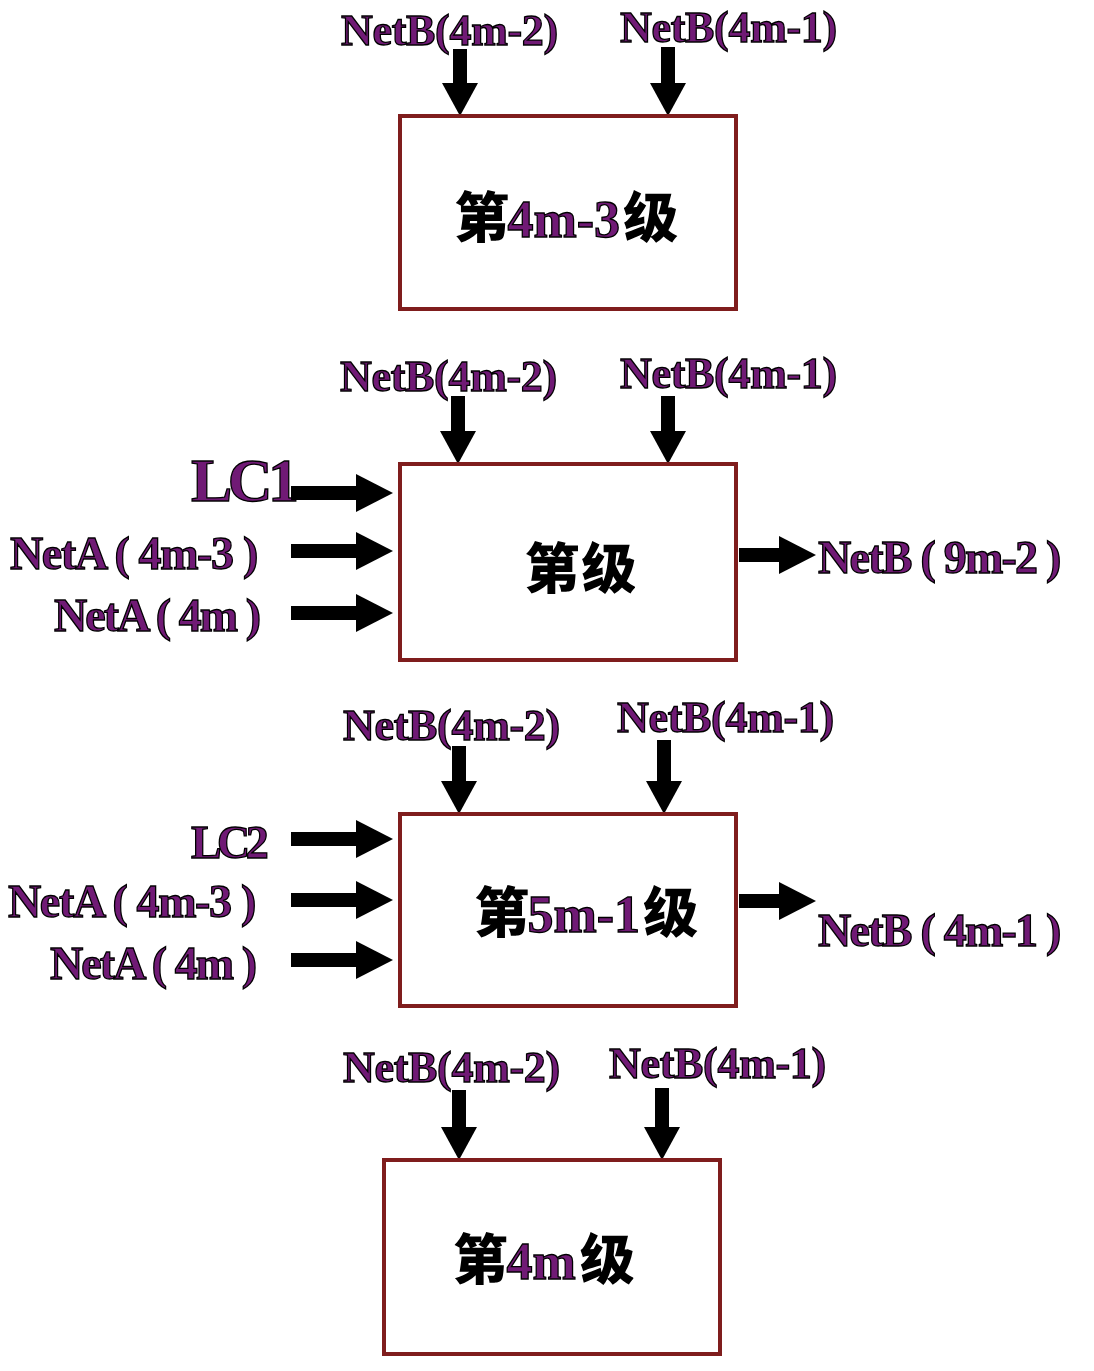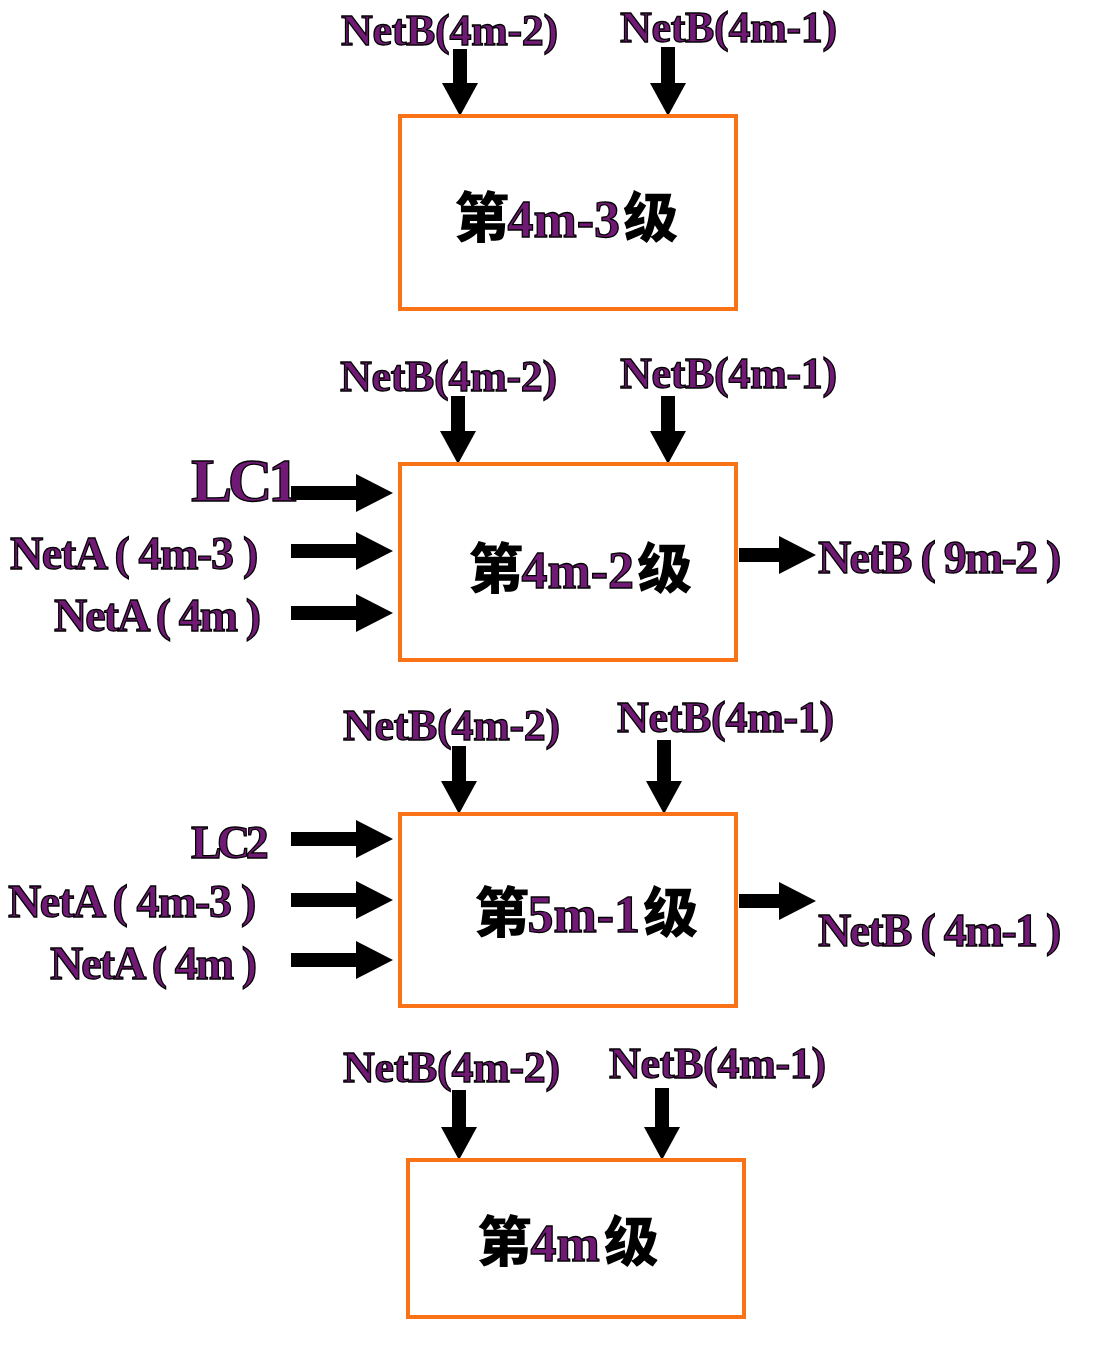--- a/index.html
+++ b/index.html
@@ -6,21 +6,21 @@
   #canvas {
     position:relative; width:1094px; height:1371px; background:#ffffff;
     font-family:Liberation Serif, serif; color:#701a75; overflow:hidden;text-align:center;
   }
   .lbl {
     position:absolute; font-weight:bold; line-height:1; white-space:nowrap;
     -webkit-text-stroke:1.3px #000000;
   }
   .arr { position:absolute; fill:#000000; }
   .box {
-    position:absolute; box-sizing:border-box; border:4px solid #f97316; background:#ffffff;padding-left:8px;
+    position:absolute; box-sizing:border-box; border:4px solid #7f1d1d; background:#ffffff;padding-left:8px;
   }
   .boxlabel {
     position:absolute; transform:translate(-50%,-50%); white-space:nowrap;
     font-size:52px; font-weight:bold; line-height:54px; height:54px;
   }
   .boxlabel .mid { -webkit-text-stroke:1.3px #000000; letter-spacing:0px; }
   .cjk { display:inline-block; fill:#000000; vertical-align:-6px; }
   .g-di { width:52.2px; height:53px; }
   .g-ji { width:53.7px; height:53px; margin-left:4px; }
   .stage { position:static; }
@@ -64,21 +64,21 @@
         <polygon points="0,35 36,35 18,68"></polygon>
       </svg>
 <span class="lbl" style="left:620px;top:352.25px;font-size:44px;letter-spacing:-0.3px;">NetB(4m-1)</span>
 <svg class="arr" style="left:650px;top:396px" width="36" height="68" viewBox="0 0 36 68">
         <rect x="11" y="0" width="14" height="37"></rect>
         <polygon points="0,35 36,35 18,68"></polygon>
       </svg>
 <div class="box" style="left:398px;top:462px;width:340px;height:200px">
 <div class="boxlabel" style="left:calc(50% + 12.5px);top:calc(50% + 5.5px)"><svg class="cjk g-di" viewBox="0 0 945 960">
             <use href="#g-di"></use>
-          </svg><span class="mid">4m-2</span><svg class="cjk g-ji" viewBox="0 0 976 964">
+          </svg><svg class="cjk g-ji" viewBox="0 0 976 964">
             <use href="#g-ji"></use>
           </svg></div>
       </div>
 <span class="lbl" style="left:191px;top:449px;font-size:62px;letter-spacing:-4.6px;">LC1</span>
 <svg class="arr" style="left:291px;top:474px" width="102" height="38" viewBox="0 0 102 38">
         <rect x="0" y="12" width="67" height="14"></rect>
         <polygon points="65,0 102,19 65,38"></polygon>
       </svg>
 <span class="lbl" style="left:10px;top:530.99px;font-size:46px;letter-spacing:-1.35px;">NetA ( 4m-3 )</span>
 <svg class="arr" style="left:291px;top:532px" width="102" height="38" viewBox="0 0 102 38">
@@ -141,21 +141,21 @@
 <span class="lbl" style="left:343px;top:1046.25px;font-size:44px;letter-spacing:-0.3px;">NetB(4m-2)</span>
 <svg class="arr" style="left:441px;top:1090px" width="36" height="70" viewBox="0 0 36 70">
         <rect x="11" y="0" width="14" height="39"></rect>
         <polygon points="0,37 36,37 18,70"></polygon>
       </svg>
 <span class="lbl" style="left:609px;top:1042.25px;font-size:44px;letter-spacing:-0.3px;">NetB(4m-1)</span>
 <svg class="arr" style="left:644px;top:1088px" width="36" height="72" viewBox="0 0 36 72">
         <rect x="11" y="0" width="14" height="41"></rect>
         <polygon points="0,39 36,39 18,72"></polygon>
       </svg>
-<div class="box" style="left:406px;top:1158px;width:340px;height:161px">
+<div class="box" style="left:382px;top:1158px;width:340px;height:198px">
 <div class="boxlabel" style="left:calc(50% + -8px);top:calc(50% + 2px)"><svg class="cjk g-di" viewBox="0 0 945 960">
             <use href="#g-di"></use>
           </svg><span class="mid">4m</span><svg class="cjk g-ji" viewBox="0 0 976 964">
             <use href="#g-ji"></use>
           </svg></div>
       </div>
 </div>
 
 </div>
 

